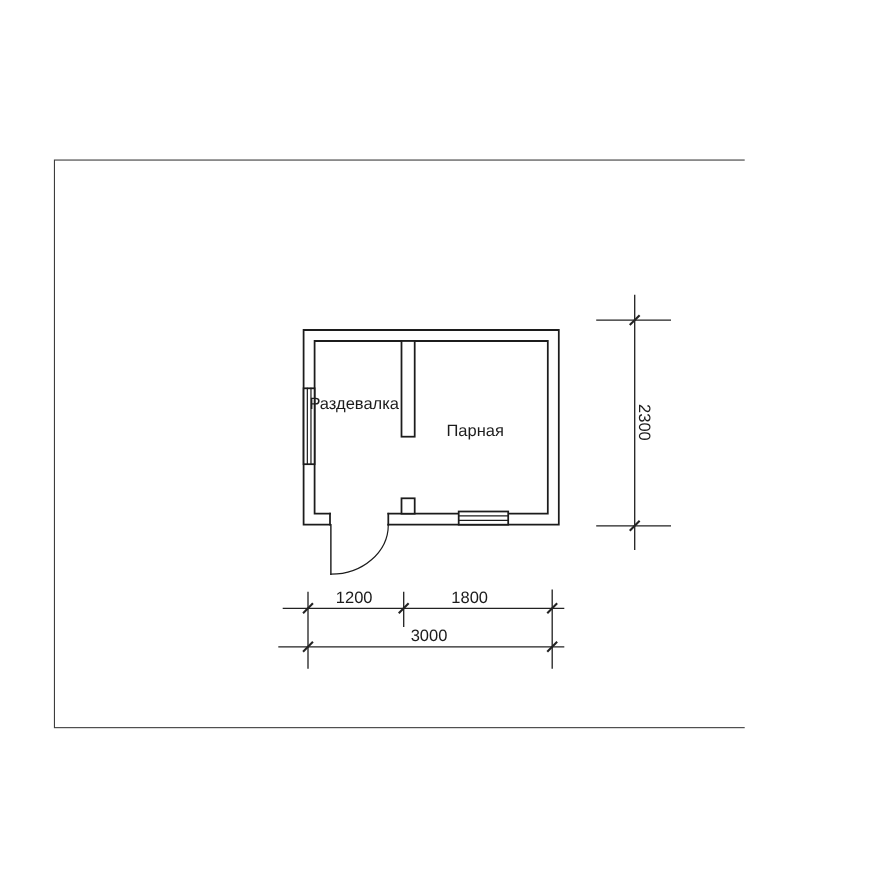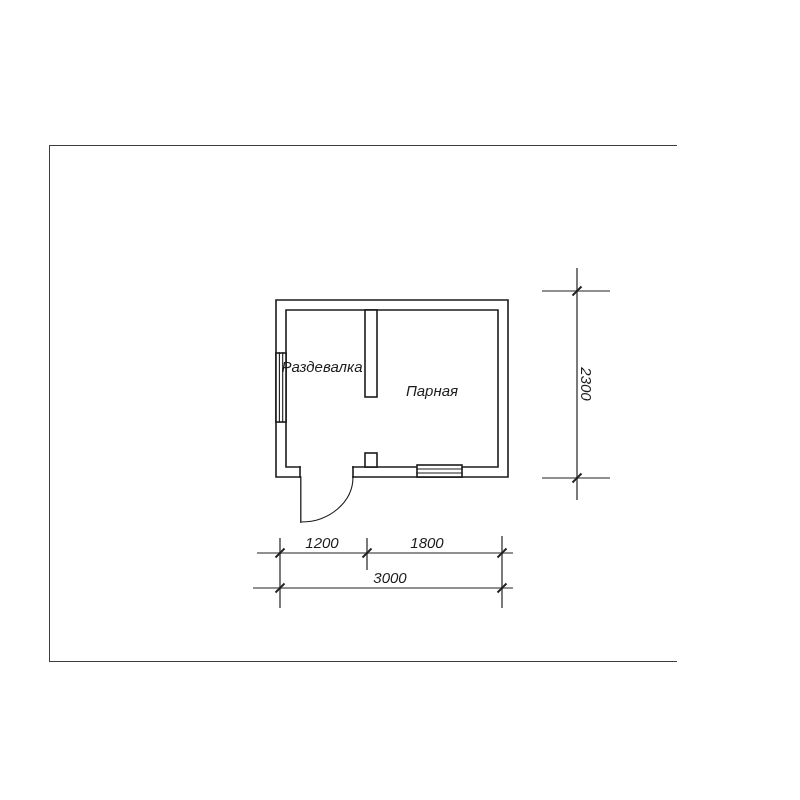--- a/index.html
+++ b/index.html
@@ -7,21 +7,20 @@
     padding: 0;
     background: #ffffff;
   }
   .canvas {
     position: relative;
     width: 677px;
     height: 800px;
     background: #ffffff;
     font-family: "Liberation Sans", sans-serif;
     overflow: hidden;
-    font-style: italic;
   }
   .sheet-border {
     position: absolute;
     left: 49px;
     top: 145px;
     width: 711px;
     height: 517px;
     border: 1.5px solid #3d3d3d;
     box-sizing: border-box;
     background: #ffffff;

